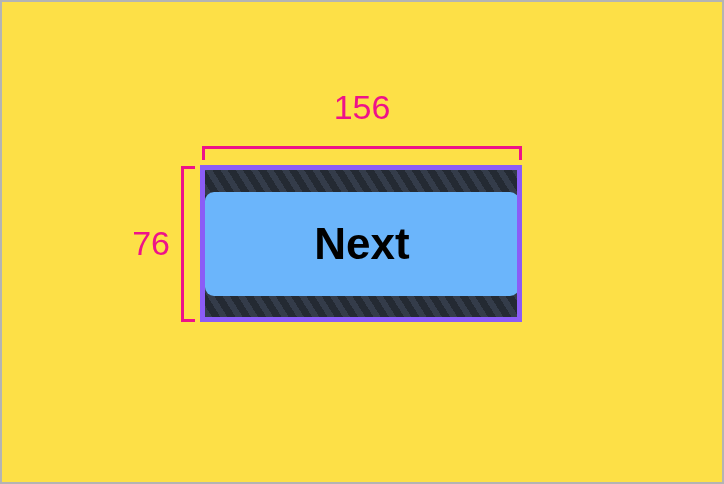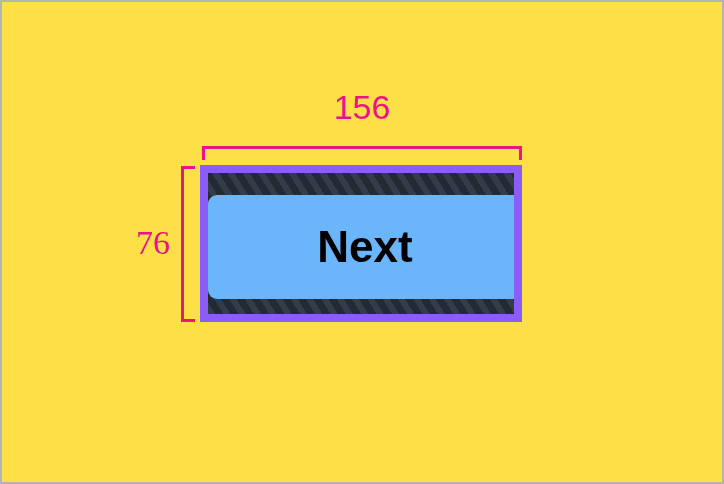--- a/index.html
+++ b/index.html
@@ -22,21 +22,21 @@
   }
 
   
   #measure-box {
     position: absolute;
     left: 198px;
     top: 163px;
     width: 322px;
     height: 157px;
     box-sizing: border-box;
-    border: 8px solid #8b5cf6;
+    border: 5px solid #8b5cf6;
     background: #2d3440;
     overflow: hidden;
   }
 
   
   #hatch-fill {
     position: absolute;
     left: 0;
     top: 0;
     right: 0;
@@ -111,21 +111,21 @@
     border-right: none;
   }
 
   #height-label {
     position: absolute;
     left: 60px;
     top: 224px;
     width: 108px;
     text-align: right;
     color: #ee1289;
-    font-family: Liberation Serif, serif;
+    font-family: Liberation Sans, sans-serif;
     font-size: 34px;
     font-weight: normal;
     line-height: 1;
   }
 </style>
 </head>
 <body>
 
 <div id="canvas">
 

